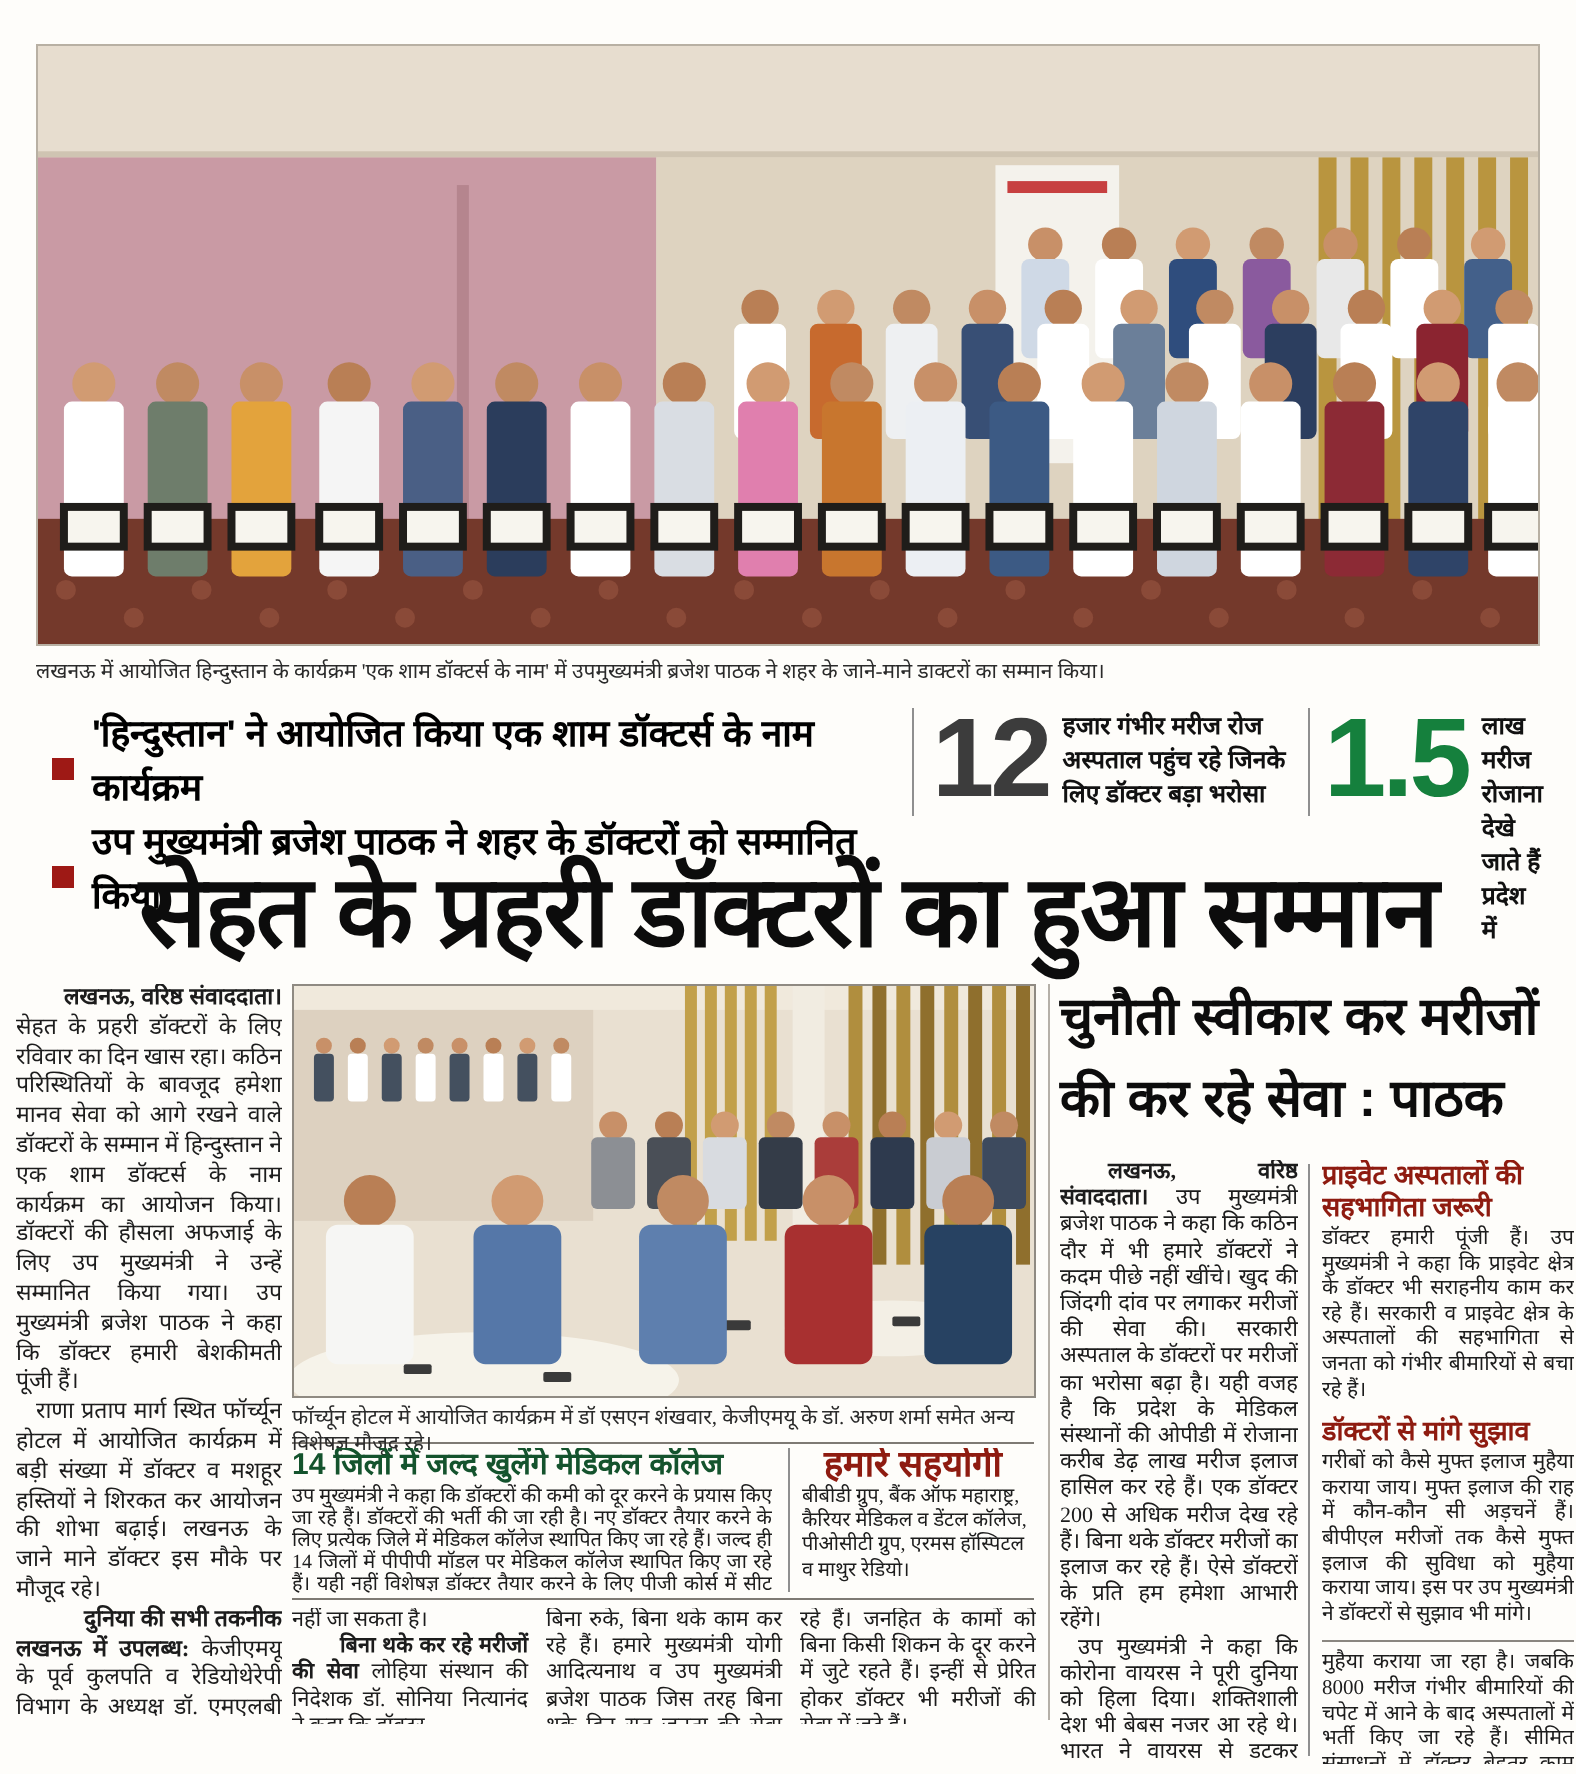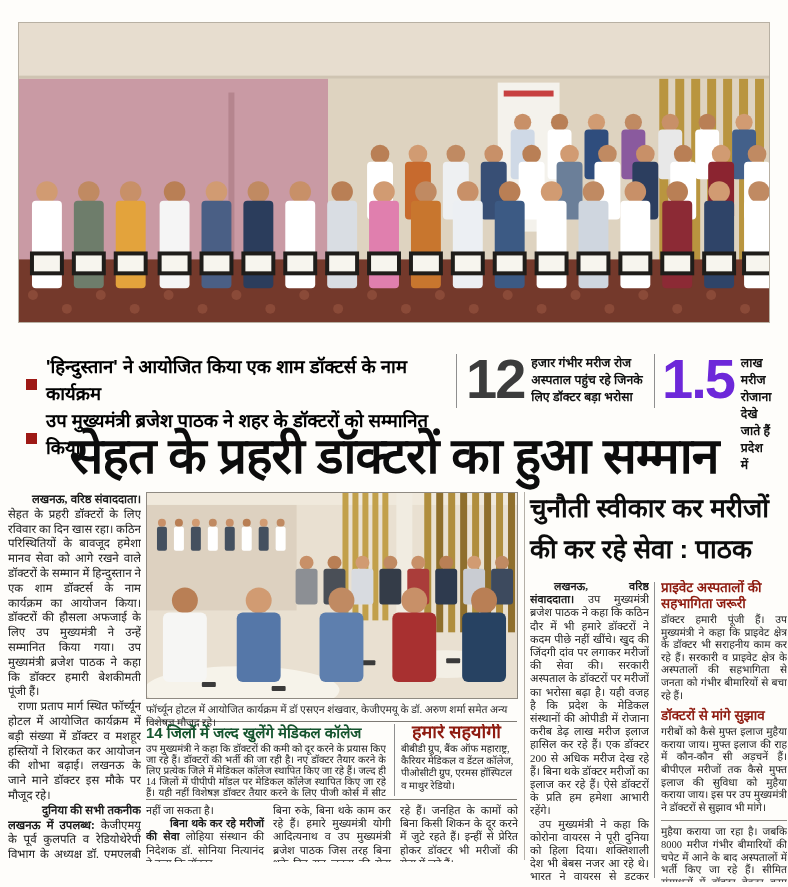--- a/index.html
+++ b/index.html
@@ -229,20 +229,21 @@
         <circle cx="702" cy="170" r="10.799999999999999" fill="#d19b72"></circle>
         <rect x="687" y="179" width="30" height="88" rx="4" fill="#2f4468"></rect>
         <rect x="685" y="230" width="34" height="24" fill="#1f1d1a"></rect>
         <rect x="689" y="234" width="26" height="16" fill="#f7f5ee"></rect>
         <circle cx="742" cy="170" r="10.799999999999999" fill="#c08a62"></circle>
         <rect x="727" y="179" width="30" height="88" rx="4" fill="#ffffff"></rect>
         <rect x="725" y="230" width="34" height="24" fill="#1f1d1a"></rect>
         <rect x="729" y="234" width="26" height="16" fill="#f7f5ee"></rect>
       </svg>
   </div>
+  <div class="caption-top">लखनऊ में आयोजित हिन्दुस्तान के कार्यक्रम 'एक शाम डॉक्टर्स के नाम' में उपमुख्यमंत्री ब्रजेश पाठक ने शहर के जाने-माने डाक्टरों का सम्मान किया।</div>
 
   <div class="standfirst">
     <div class="bullets">
       <div class="bullet-row">
         <span class="sq" style="background: rgb(158, 25, 21);"></span>
         <span>'हिन्दुस्तान' ने आयोजित किया एक शाम डॉक्टर्स के नाम कार्यक्रम</span>
       </div>
       <div class="bullet-row">
         <span class="sq" style="background: rgb(158, 25, 21);"></span>
         <span>उप मुख्यमंत्री ब्रजेश पाठक ने शहर के डॉक्टरों को सम्मानित किया</span>
@@ -252,21 +253,21 @@
     <div class="stat s1">
       <span class="stat-num" style="color: rgb(60, 60, 60);">12</span>
       <span class="stat-lines">
         <div>हजार गंभीर मरीज रोज</div>
         <div>अस्पताल पहुंच रहे जिनके</div>
         <div>लिए डॉक्टर बड़ा भरोसा</div>
       </span>
     </div>
     <div class="vdiv v2"></div>
     <div class="stat s2">
-      <span class="stat-num" style="color: #6d28d9;">1.5</span>
+      <span class="stat-num" style="color: #15803d;">1.5</span>
       <span class="stat-lines">
         <div>लाख मरीज</div>
         <div>रोजाना देखे</div>
         <div>जाते हैं प्रदेश में</div>
       </span>
     </div>
   </div>
 
   <h1 class="headline">सेहत के प्रहरी डॉक्टरों का हुआ सम्मान</h1>
 

